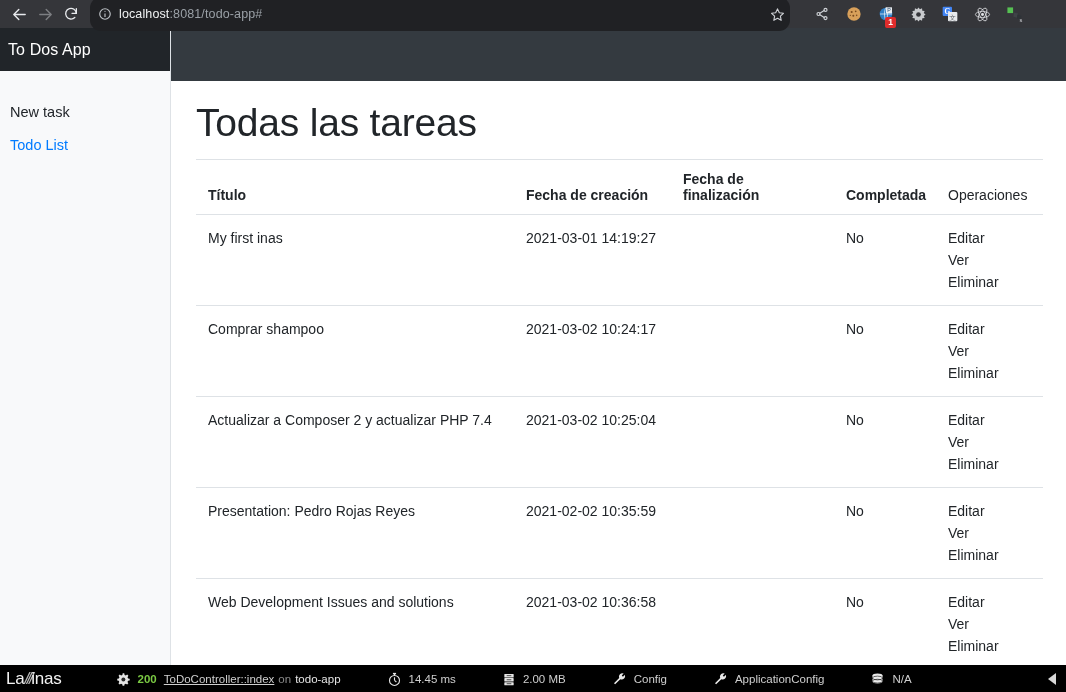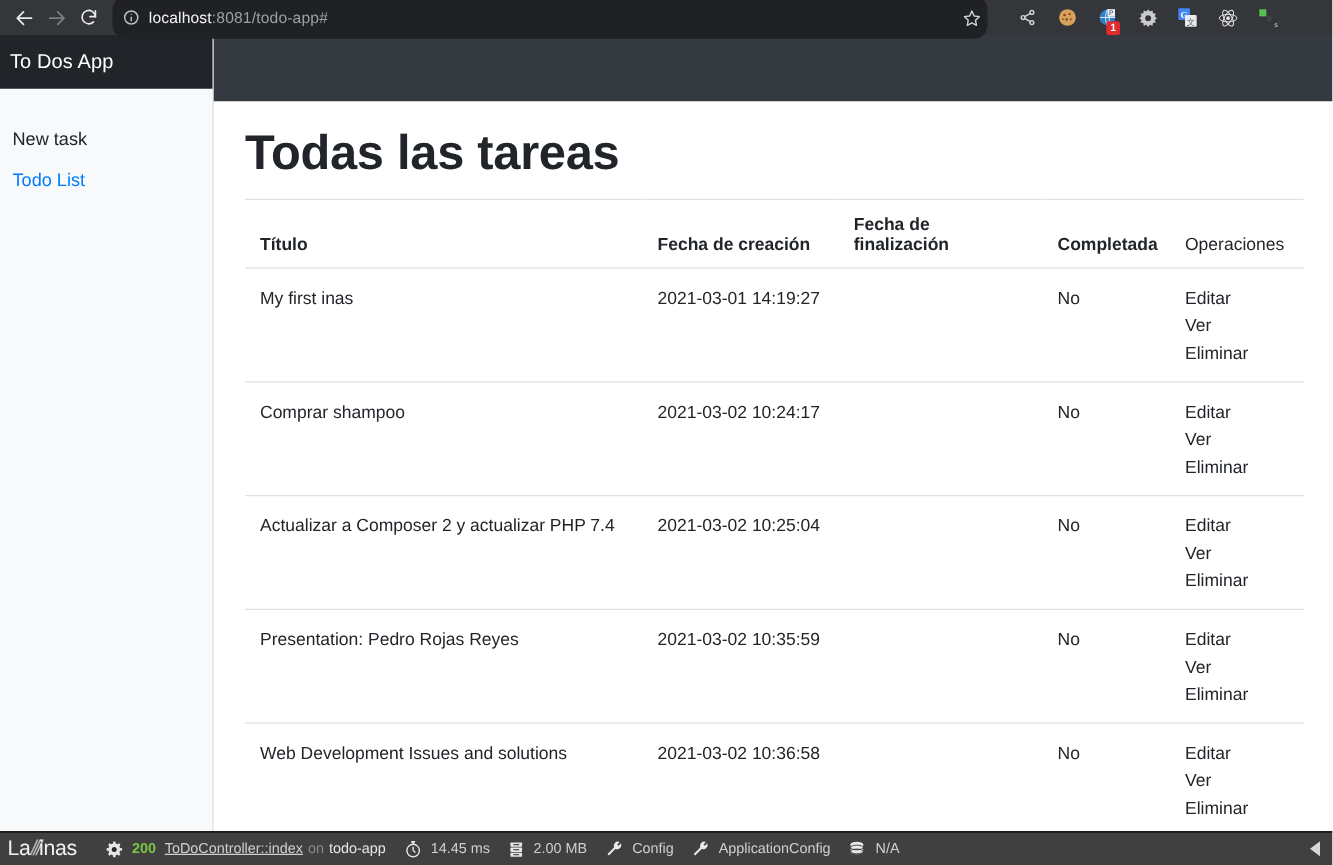--- a/index.html
+++ b/index.html
@@ -141,21 +141,21 @@
     background: #343a40;
     flex: 0 0 53px;
   }
   .page {
     flex: 1 1 auto;
     padding: 0 25px;
     overflow: hidden;
   }
   h1.page-title {
     font-size: 39px;
-    font-weight: bold;
+    font-weight: normal;
     color: #212529;
     margin: 18px 0 0 0;
     letter-spacing: -.2px;
     line-height: 48px;
   }
 
   
   table.tasks {
     width: 847px;
     border-collapse: collapse;
@@ -191,28 +191,29 @@
     display: block;
     color: #212529;
     text-decoration: none;
     line-height: 22px;
     font-size: 14px;
   }
 
   
   .devbar {
     height: 27px;
-    background: #404040;
+    background: #000000;
     border-top: 1px solid #000;
     display: flex;
     align-items: center;
     color: #d8d8d8;
     font-size: 11.5px;
     padding-left: 6px;
     position: relative;
+    gap: 32px;
   }
   .logo {
     font-size: 17px;
     color: #f2f2f2;
     letter-spacing: -.2px;
     margin-right: 22px;
     white-space: nowrap;
   }
   .logo .slashes {
     color: #b9b9b9;
@@ -429,21 +430,21 @@
             <td></td>
             <td>No</td>
             <td class="ops">
               <a href="#">Editar</a>
               <a href="#">Ver</a>
               <a href="#">Eliminar</a>
             </td>
           </tr>
           <tr>
             <td>Presentation: Pedro Rojas Reyes</td>
-            <td>2021-03-02 10:35:59</td>
+            <td>2021-02-02 10:35:59</td>
             <td></td>
             <td>No</td>
             <td class="ops">
               <a href="#">Editar</a>
               <a href="#">Ver</a>
               <a href="#">Eliminar</a>
             </td>
           </tr>
           <tr>
             <td>Web Development Issues and solutions</td>

